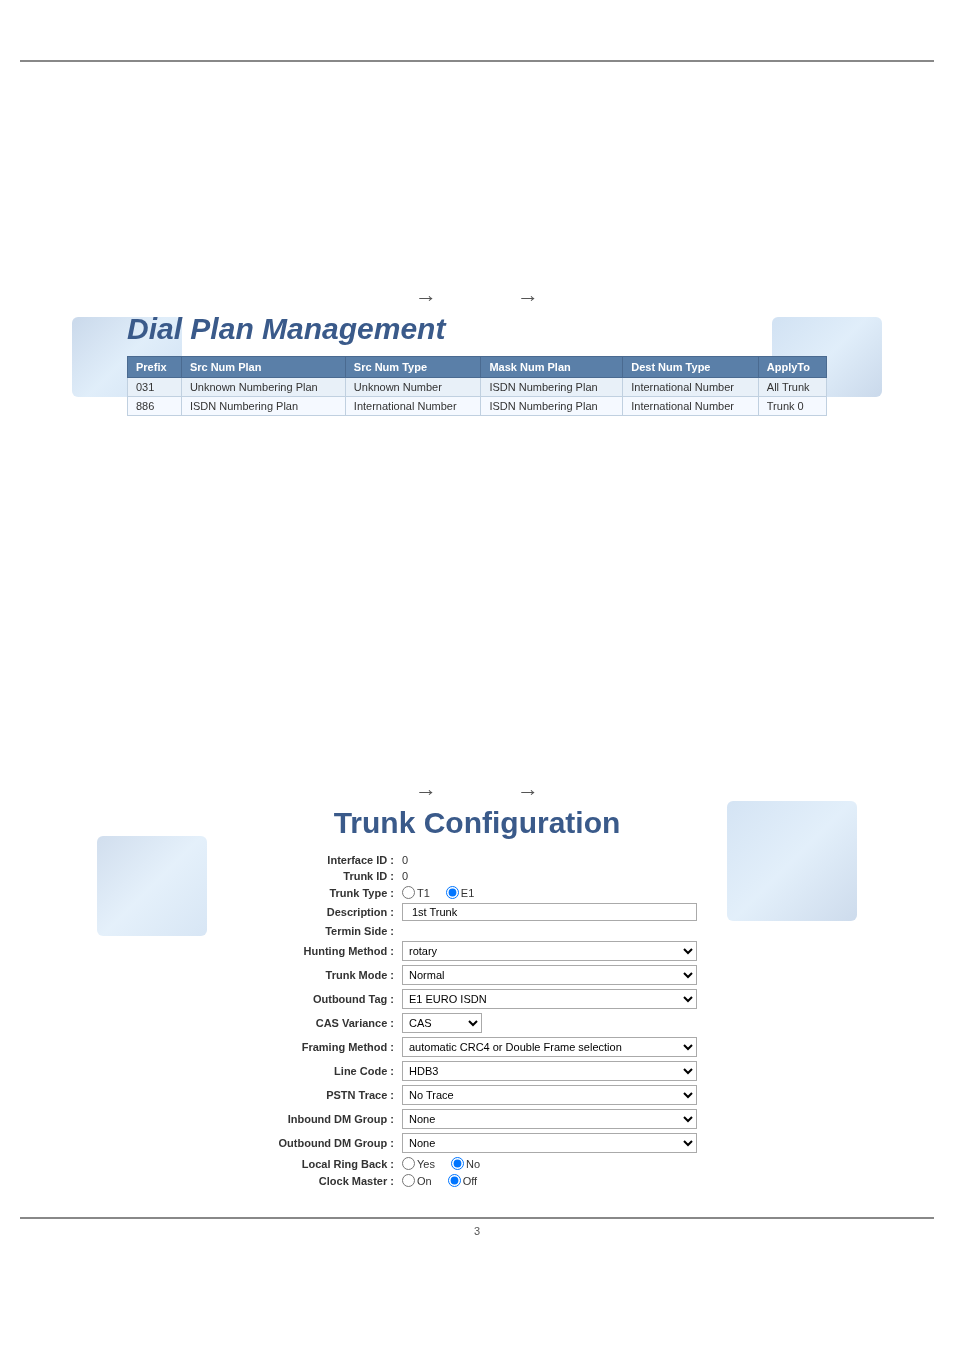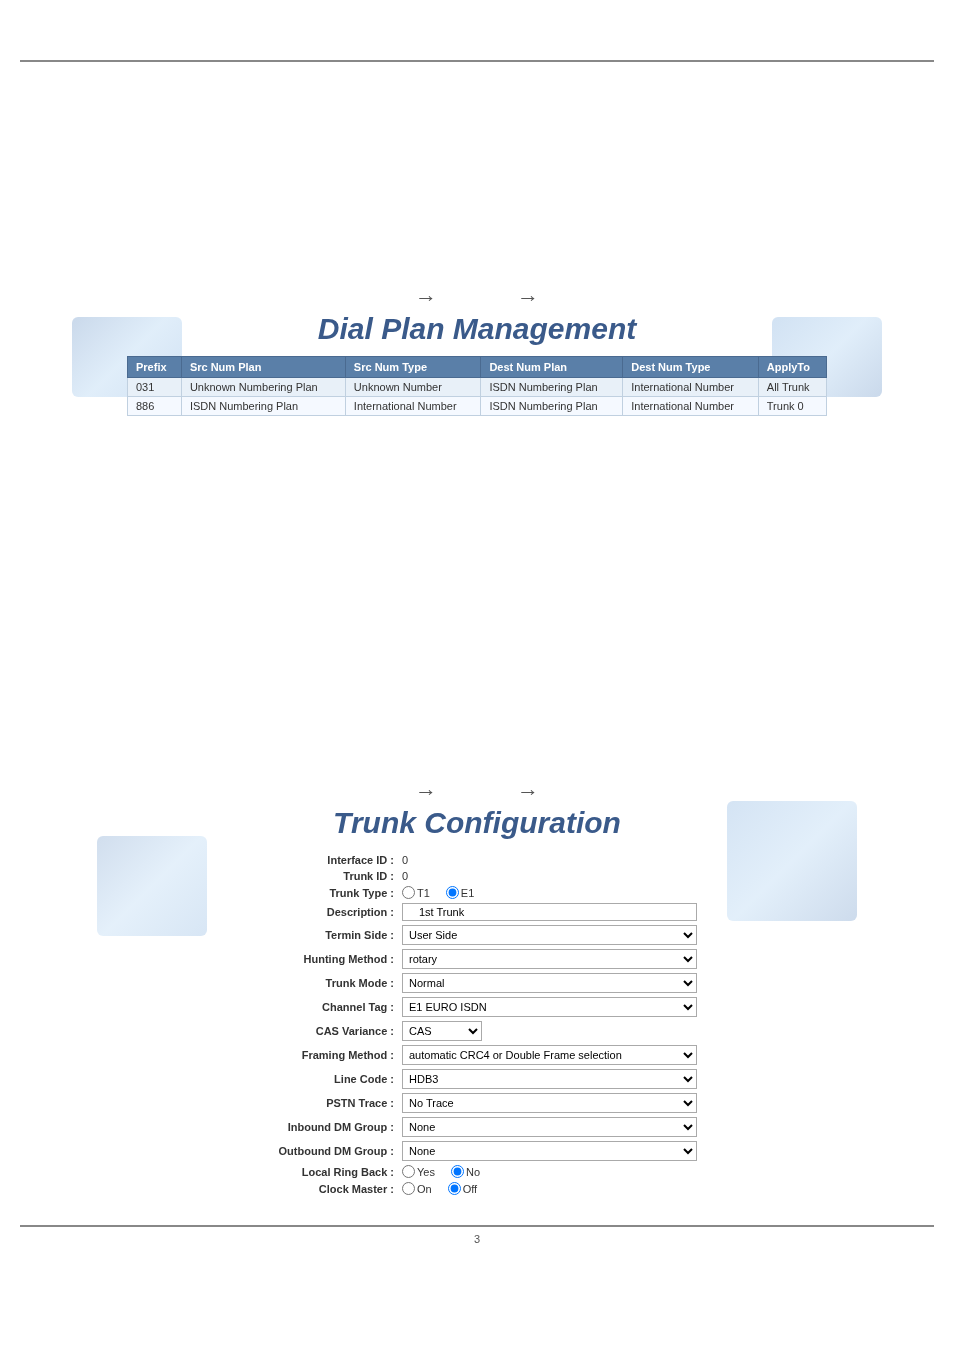--- a/index.html
+++ b/index.html
@@ -55,21 +55,21 @@
       font-size: 11px;
       flex-shrink: 0;
     }
     .form-value {
       flex: 1;
       font-size: 11px;
     }
     .form-input {
       width: 100%;
       border: 1px solid #aaa;
-      padding: 2px 16px;
+      padding: 2px 9px;
       font-size: 11px;
       background: #fff;
     }
     .form-select {
       width: 100%;
       border: 1px solid #aaa;
       padding: 2px 2px;
       font-size: 11px;
       background: #fff;
     }
@@ -96,29 +96,29 @@
   <div style="position:relative; margin:220px auto 0 auto; width:700px;">
 
     <div style="position:absolute; left:-55px; top:35px; width:110px; height:80px; background:linear-gradient(135deg,#b8cce4,#d6e8f8,#c2d8ef); border-radius:6px; opacity:0.75; z-index:0;"></div>
     <div style="position:absolute; right:-55px; top:35px; width:110px; height:80px; background:linear-gradient(135deg,#c2d8ef,#d6e8f8,#b8cce4); border-radius:6px; opacity:0.75; z-index:0;"></div>
 
     <div style="display:flex; justify-content:center; gap:80px; margin-bottom:4px; position:relative; z-index:1;">
       <span style="font-size:22px; color:#555;">→</span>
       <span style="font-size:22px; color:#555;">→</span>
     </div>
 
-    <div style="text-align:center; font-size:30px; font-style:italic; color:#3a5a8a; font-weight:bold; margin-bottom:10px; position:relative; z-index:1;">Dial Plan Management</div>
+    <div style="text-align:left; font-size:30px; font-style:italic; color:#3a5a8a; font-weight:bold; margin-bottom:10px; position:relative; z-index:1;">Dial Plan Management</div>
 
     <table class="data-table" style="position:relative; z-index:1;">
       <thead>
         <tr>
           <th>Prefix</th>
           <th>Src Num Plan</th>
           <th>Src Num Type</th>
-          <th>Dest Num Plan</th>
+          <th>Mask Num Plan</th>
           <th>Dest Num Type</th>
           <th>ApplyTo</th>
         </tr>
       </thead>
       <tbody id="dial-plan-tbody">
       <tr>
             <td>031</td>
             <td>Unknown Numbering Plan</td>
             <td>Unknown Number</td>
             <td>ISDN Numbering Plan</td>
@@ -140,21 +140,21 @@
   <div style="position:relative; margin:360px auto 0 auto; width:700px;">
 
     <div style="position:absolute; right:-30px; top:25px; width:130px; height:120px; background:linear-gradient(135deg,#c2d8ef,#d6e8f8,#b8cce4); border-radius:6px; opacity:0.7; z-index:0;"></div>
     <div style="position:absolute; left:-30px; top:60px; width:110px; height:100px; background:linear-gradient(135deg,#b8cce4,#d6e8f8,#c2d8ef); border-radius:6px; opacity:0.65; z-index:0;"></div>
 
     <div style="display:flex; justify-content:center; gap:80px; margin-bottom:4px; position:relative; z-index:1;">
       <span style="font-size:22px; color:#555;">→</span>
       <span style="font-size:22px; color:#555;">→</span>
     </div>
 
-    <div style="text-align:center; font-size:30px; font-style:italic; color:#3a5a8a; font-weight:bold; margin-bottom:14px; position:relative; z-index:1;">Trunk Configuration</div>
+    <div style="text-align:center; font-size:30px; color:#3a5a8a; font-weight:bold; margin-bottom:14px; position:relative; z-index:1;">Trunk Configuration</div>
 
     <div style="position:relative; z-index:1; width:440px; margin:0 auto;">
 
       <div class="form-row">
         <div class="form-label">Interface ID :</div>
         <div class="form-value">0</div>
       </div>
 
       <div class="form-row">
         <div class="form-label">Trunk ID :</div>
@@ -171,26 +171,20 @@
 
       <div class="form-row">
         <div class="form-label">Description :</div>
         <div class="form-value">
           <input type="text" class="form-input" value="1st Trunk" style="">
         </div>
       </div>
 
       <div class="form-row">
         <div class="form-label">Termin Side :</div>
-        <div class="form-value">
-          <select class="form-select">
-            <option>User Side</option>
-            <option>Network Side</option>
-          </select>
-        </div>
       </div>
 
       <div class="form-row">
         <div class="form-label">Hunting Method :</div>
         <div class="form-value">
           <select class="form-select">
             <option>rotary</option>
             <option>cyclic</option>
             <option>random</option>
           </select>
@@ -201,21 +195,21 @@
         <div class="form-label">Trunk Mode :</div>
         <div class="form-value">
           <select class="form-select">
             <option>Normal</option>
             <option>Loopback</option>
           </select>
         </div>
       </div>
 
       <div class="form-row">
-        <div class="form-label">Channel Tag :</div>
+        <div class="form-label">Outbound Tag :</div>
         <div class="form-value">
           <select class="form-select">
             <option>E1 EURO ISDN</option>
             <option>E1 National ISDN</option>
             <option>T1 NI2</option>
           </select>
         </div>
       </div>
 
       <div class="form-row">

